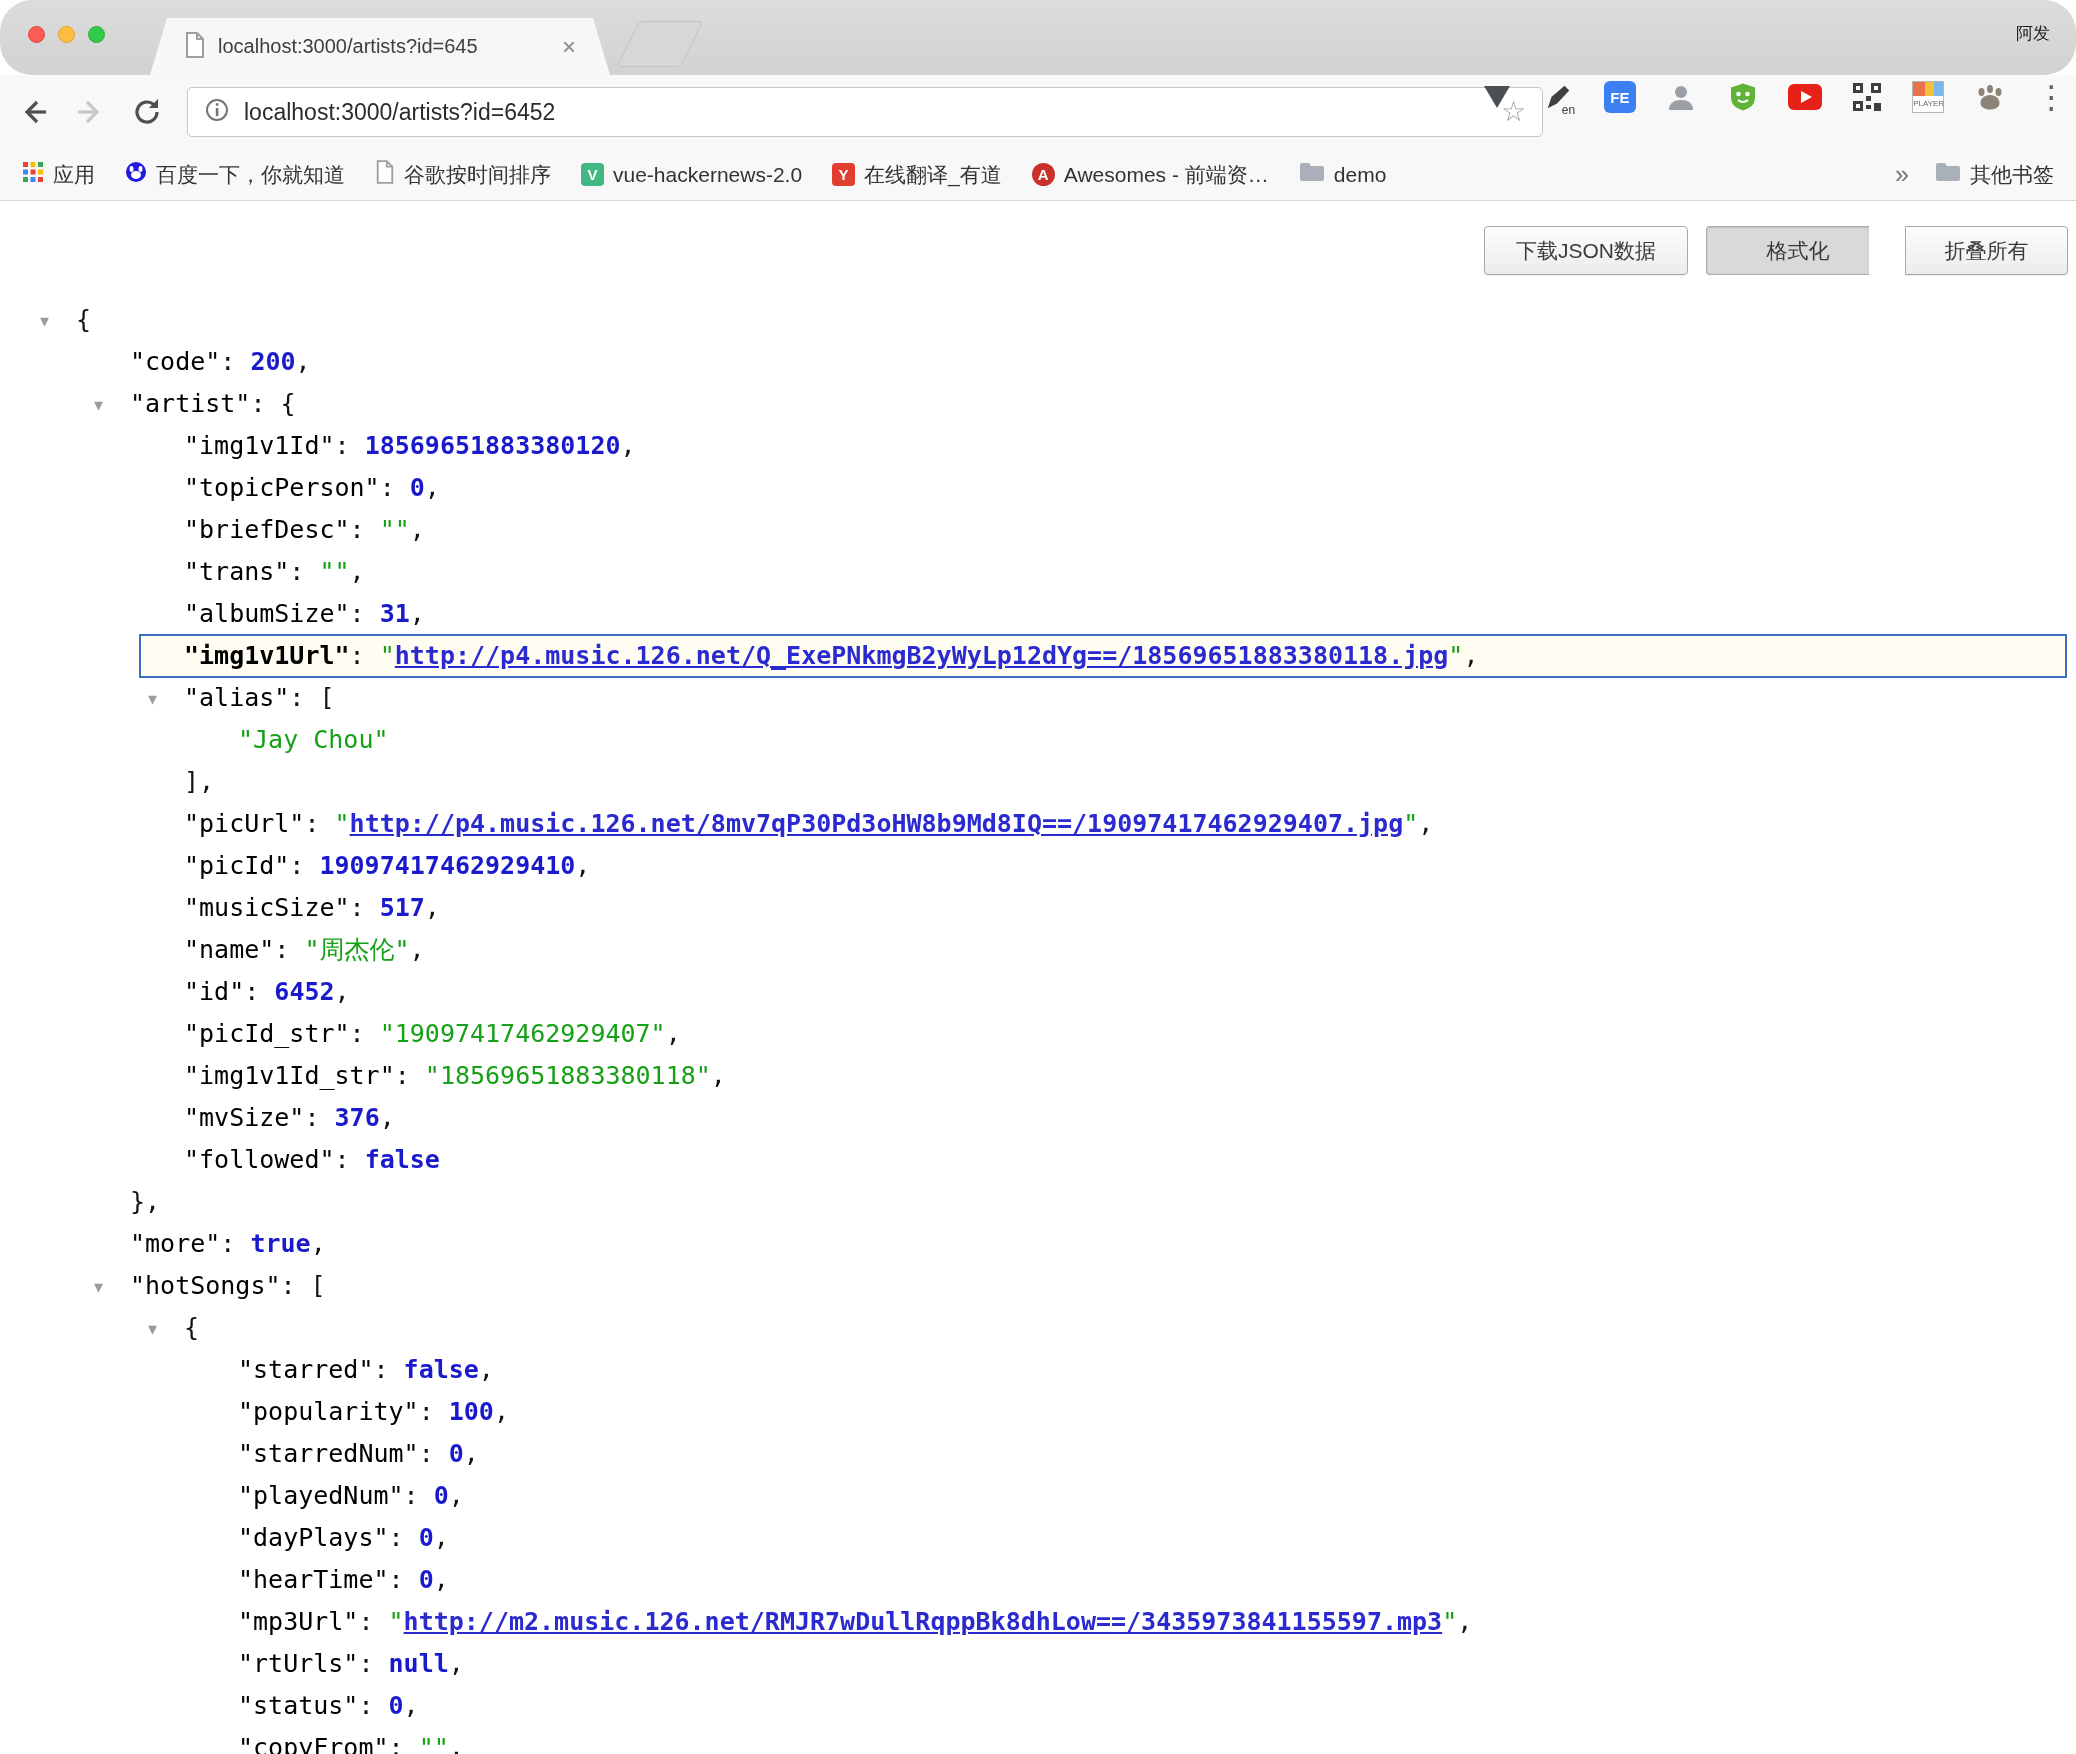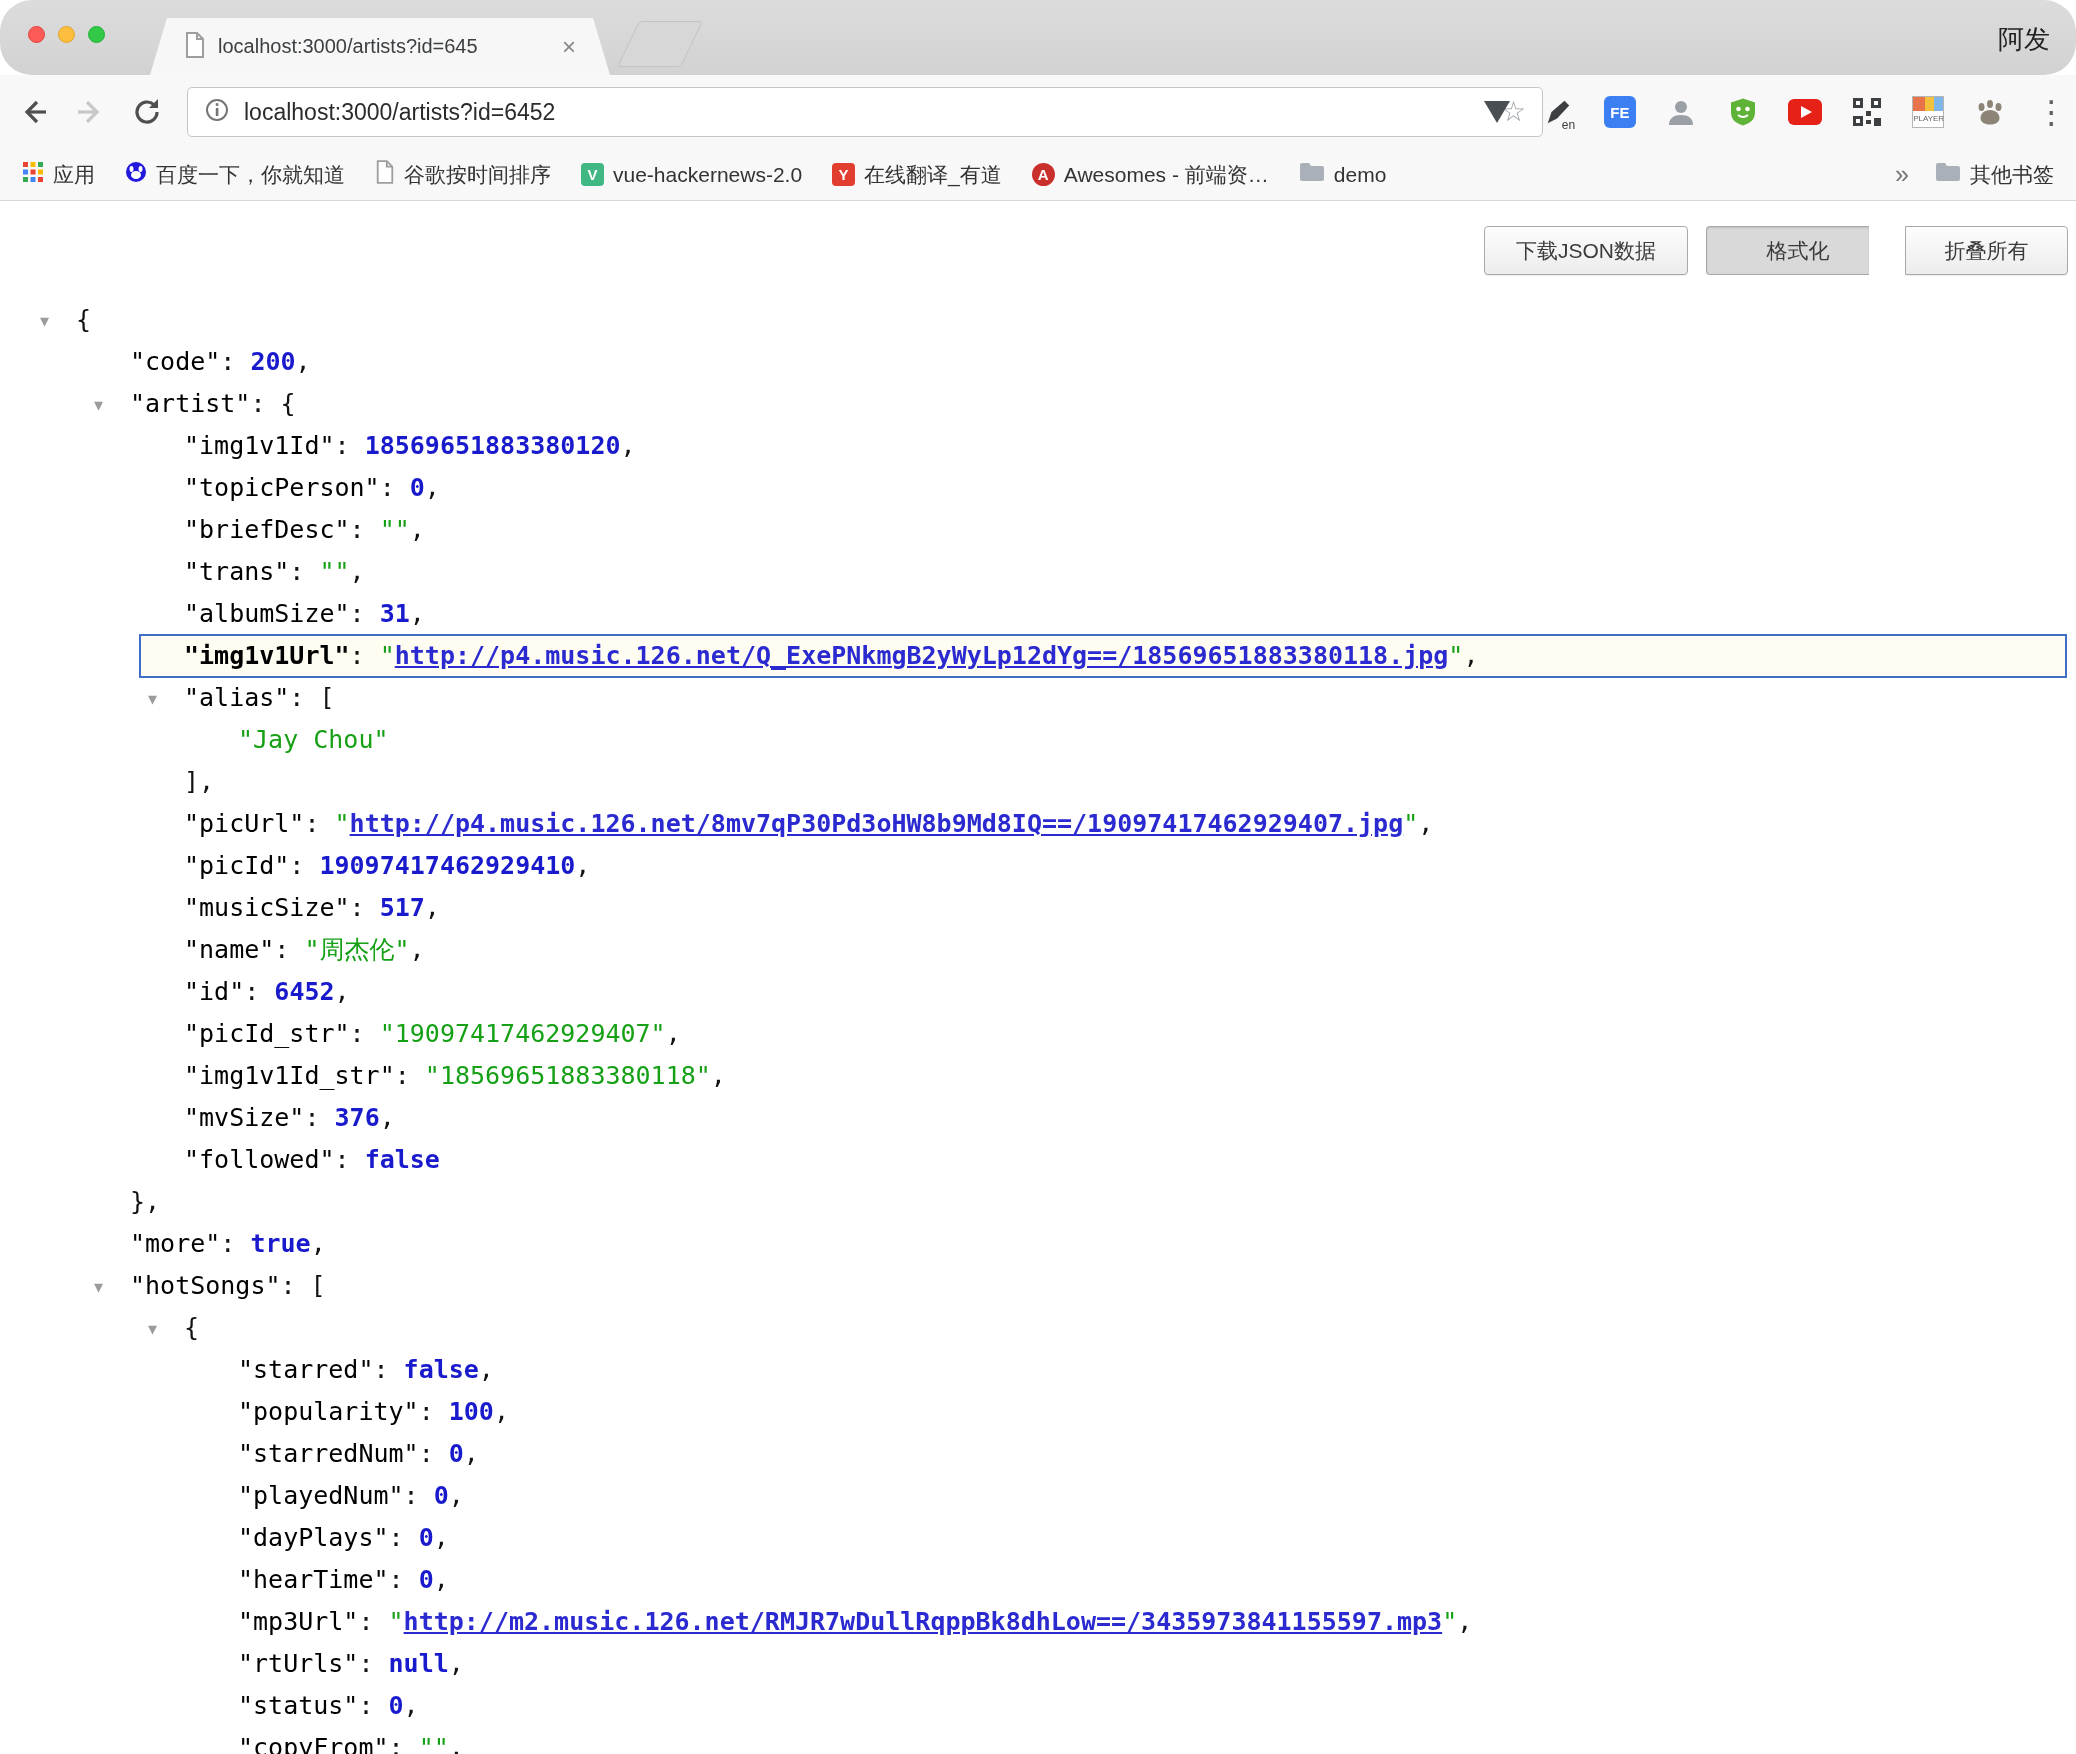--- a/index.html
+++ b/index.html
@@ -15,31 +15,31 @@
   .tl.red { background:#fc5b57; border:1px solid #e2453e; }
   .tl.yellow { background:#fdbe3f; border:1px solid #e0a62c; }
   .tl.green { background:#33c948; border:1px solid #24b137; }
   .tab { position:absolute; left:150px; bottom:0; width:460px; height:57px; background:#f7f7f7;
          clip-path:polygon(0 100%, 17px 0, calc(100% - 17px) 0, 100% 100%);
          display:flex; align-items:center; padding:0 34px; }
   .tab-title { font-size:20px; color:#3c4043; margin-left:12px; white-space:nowrap; overflow:hidden; flex:1; }
   .tab-close { font-size:24px; color:#8a8a8a; margin-left:10px; line-height:1; }
   .newtab { position:absolute; left:628px; bottom:8px; width:64px; height:46px; background:#d7d7d7;
             border:1px solid #c3c3c3; transform:skewX(-26deg); border-radius:4px; }
-  .profile-name { position:absolute; right:26px; top:22px; font-size:26px; color:#222; }
+  .profile-name { position:absolute; right:26px; top:22px; font-size:17px; color:#222; }
 
   
   .toolbar { position:absolute; top:75px; left:0; right:0; height:74px; background:#f8f8f8; }
   .nav-btn { position:absolute; top:18px; width:38px; height:38px; display:flex; align-items:center; justify-content:center; }
   .nav-back { left:16px; } .nav-fwd { left:70px; } .nav-reload { left:128px; }
   .omnibox { position:absolute; left:187px; top:12px; width:1356px; height:50px; background:#fff;
              border:1px solid #c6c6c6; border-radius:5px; display:flex; align-items:center; padding:0 16px; }
   .omni-url { font-size:23px; color:#2b2b2b; margin-left:14px; flex:1; white-space:nowrap; overflow:hidden; }
   .omni-star { font-size:28px; color:#9aa0a6; line-height:1; }
-  .ext-row { position:absolute; left:1480px; right:8px; top:0; height:74px; display:flex; align-items:center; justify-content:space-between;gap:28px; }
+  .ext-row { position:absolute; left:1480px; right:8px; top:0; height:74px; display:flex; align-items:flex-start; justify-content:space-between;gap:28px; }
   .ext { width:44px; height:44px; display:flex; align-items:center; justify-content:center; position:relative; }
   .fe-icon { width:32px; height:32px; background:#3b7ff3; border-radius:6px; color:#fff; font-weight:bold;
              font-size:15px; display:flex; align-items:center; justify-content:center; }
   .en-badge { position:absolute; right:0; bottom:2px; font-size:12px; color:#3c4043; }
   .player-icon { width:32px; height:32px; border:1px solid #b6b6b6; background:#fff; display:flex; flex-direction:column; }
   .player-bars { height:14px; background:linear-gradient(90deg,#e8734a 0 40%, #f3c13c 40% 70%, #7db6e8 70% 100%); }
   .player-label { font-size:8px; color:#666; text-align:center; line-height:16px; letter-spacing:0; }
   .menu-dots { font-size:32px; color:#5f6368; line-height:1; }
 
   

